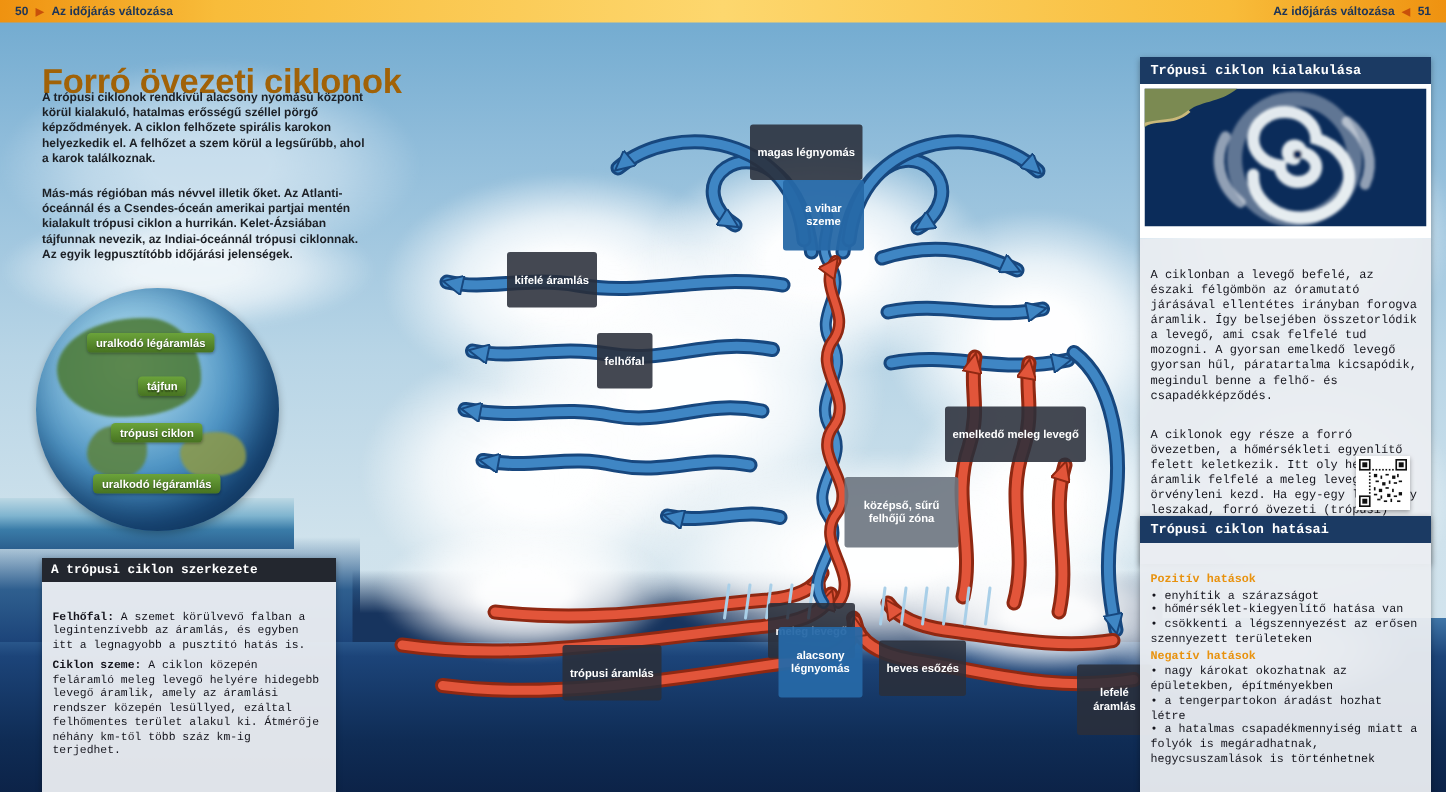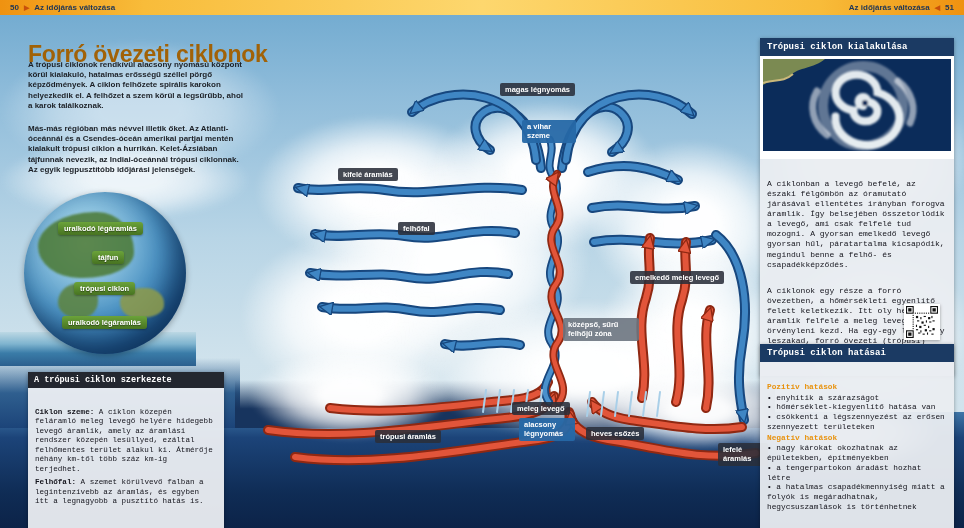--- a/index.html
+++ b/index.html
@@ -33,21 +33,21 @@
     box-shadow:inset -10px -14px 26px rgba(5,25,55,.55),0 2px 6px rgba(0,0,0,.3);}
   .cont{position:absolute;filter:blur(1px);opacity:.9;}
   .cont1{left:14px;top:20px;width:96px;height:66px;background:#4e7d3c;border-radius:62% 40% 55% 45%/55% 62% 40% 50%;}
   .cont2{left:96px;top:96px;width:44px;height:30px;background:#8a9a4e;border-radius:55% 45% 60% 40%/50% 55% 45% 60%;}
   .cont3{left:34px;top:92px;width:40px;height:34px;background:#5d8444;border-radius:50% 60% 45% 55%/60% 45% 55% 50%;}
   
   .gbadge{position:absolute;z-index:6;white-space:nowrap;color:#fff;font-size:7.5px;font-weight:bold;
     padding:2px 6px;border-radius:3px;background:linear-gradient(180deg,#6ba33a,#477321);
     text-shadow:0 1px 1px rgba(0,0,0,.45);box-shadow:0 1px 2px rgba(0,0,0,.3);text-align:right;}
   .badge{position:absolute;z-index:6;color:#fff;font-size:7.5px;font-weight:bold;line-height:1.25;
-    padding:2px 5px;border-radius:2px;background:rgba(42,47,58,.88);text-align:left;}
+    padding:14px 5px;border-radius:2px;background:rgba(42,47,58,.88);text-align:center;}
   .badge.nw{white-space:nowrap;}
   .badge.blue{background:rgba(38,104,166,.95);}
   .badge.gray{background:rgba(108,116,128,.9);}
   
   .page-title{position:absolute;left:28px;top:26px;z-index:7;font-size:23px;font-weight:bold;color:#a16207;letter-spacing:-.2px;}
   .intro{position:absolute;left:28px;width:216px;z-index:7;font-size:8px;font-weight:bold;line-height:1.28;color:#1c2026;}
   .intro1{top:60px;} .intro2{top:124px;}
   
   .panel{position:absolute;z-index:7;box-shadow:0 1px 4px rgba(0,0,0,.35);font-family:Liberation Mono, monospace;}
   .panel-header{background:#1b3a63;color:#fff;font-weight:bold;font-size:9px;padding:4px 7px;}
@@ -228,22 +228,22 @@
 <div class="badge nw" style="left:586px;top:427px">heves esőzés</div>
 <div class="badge" style="left:718px;top:443px;width:40px">lefelé áramlás</div>
 
 <h1 class="page-title">Forró övezeti ciklonok</h1>
 <div class="intro intro1">A trópusi ciklonok rendkívül alacsony nyomású központ körül kialakuló, hatalmas erősségű széllel pörgő képződmények. A ciklon felhőzete spirális karokon helyezkedik el. A felhőzet a szem körül a legsűrűbb, ahol a karok találkoznak.</div>
 <div class="intro intro2">Más-más régióban más névvel illetik őket. Az Atlanti-óceánnál és a Csendes-óceán amerikai partjai mentén kialakult trópusi ciklon a hurrikán. Kelet-Ázsiában tájfunnak nevezik, az Indiai-óceánnál trópusi ciklonnak. Az egyik legpusztítóbb időjárási jelenségek.</div>
 
 <div class="panel structure-box">
   <div class="panel-header">A trópusi ciklon szerkezete</div>
   <div class="panel-body">
+    <p><span class="term">Felhőfal:</span> <span>A szemet körülvevő falban a legintenzívebb az áramlás, és egyben itt a legnagyobb a pusztító hatás is.</span></p>
     <p><span class="term">Ciklon szeme:</span> <span>A ciklon közepén feláramló meleg levegő helyére hidegebb levegő áramlik, amely az áramlási rendszer közepén lesüllyed, ezáltal felhőmentes terület alakul ki. Átmérője néhány km-től több száz km-ig terjedhet.</span></p>
-    <p><span class="term">Felhőfal:</span> <span>A szemet körülvevő falban a legintenzívebb az áramlás, és egyben itt a legnagyobb a pusztító hatás is.</span></p>
   </div>
 </div>
 
 <div class="panel formation-box">
   <div class="panel-header">Trópusi ciklon kialakulása</div>
   <div class="sat-wrap">
     <svg width="188" height="92" viewBox="0 0 188 92">
       <defs>
           <filter id="satblur">
             <feGaussianBlur stdDeviation="1"></feGaussianBlur>

